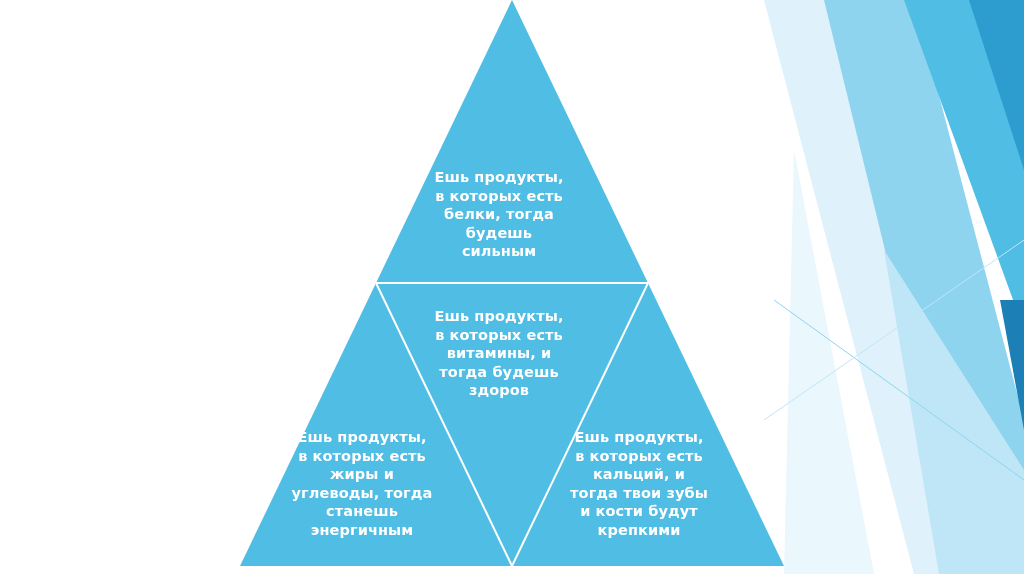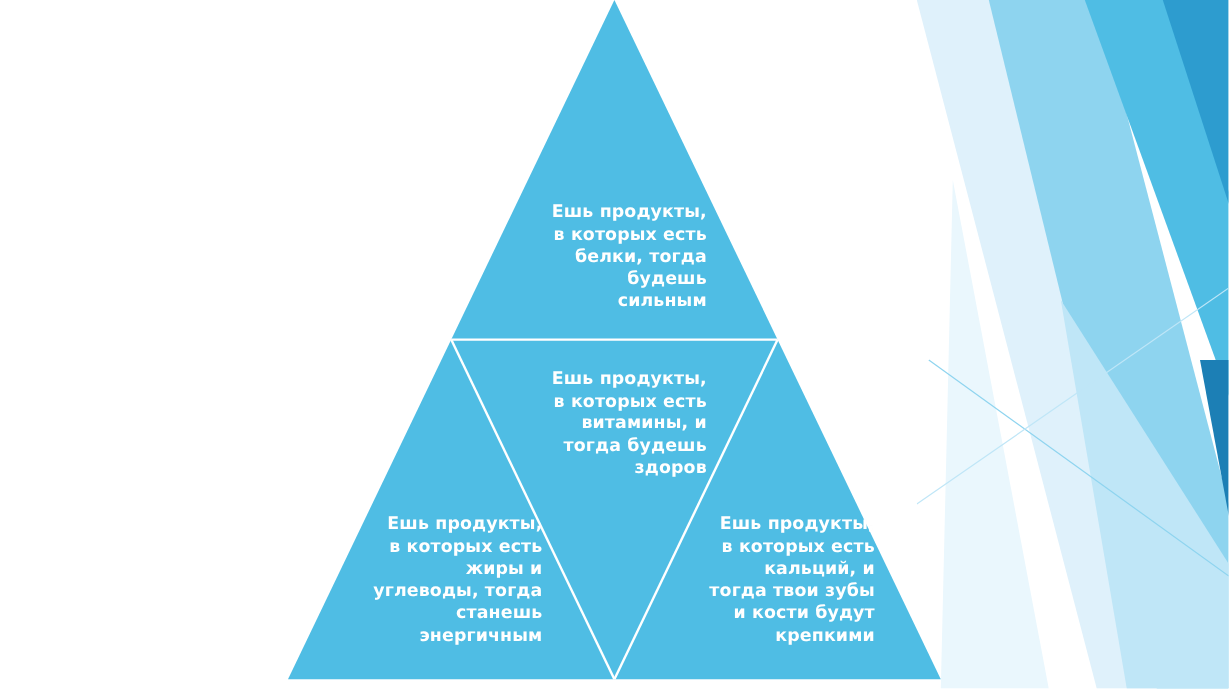--- a/index.html
+++ b/index.html
@@ -38,21 +38,21 @@
   }
   #pyramid-svg {
     position: absolute;
     left: 0;
     top: 0;
   }
 
   .cell-text {
     position: absolute;
     color: #ffffff;
-    text-align: right;
+    text-align: center;
     font-size: 14.5px;
     line-height: 1.28;
     font-weight: 600;
     letter-spacing: 0.1px;
     white-space: pre-line;
     text-shadow: 0 0 1px rgba(0,0,0,0.03);
   }
 
   #text-top {
     left: 409px;

